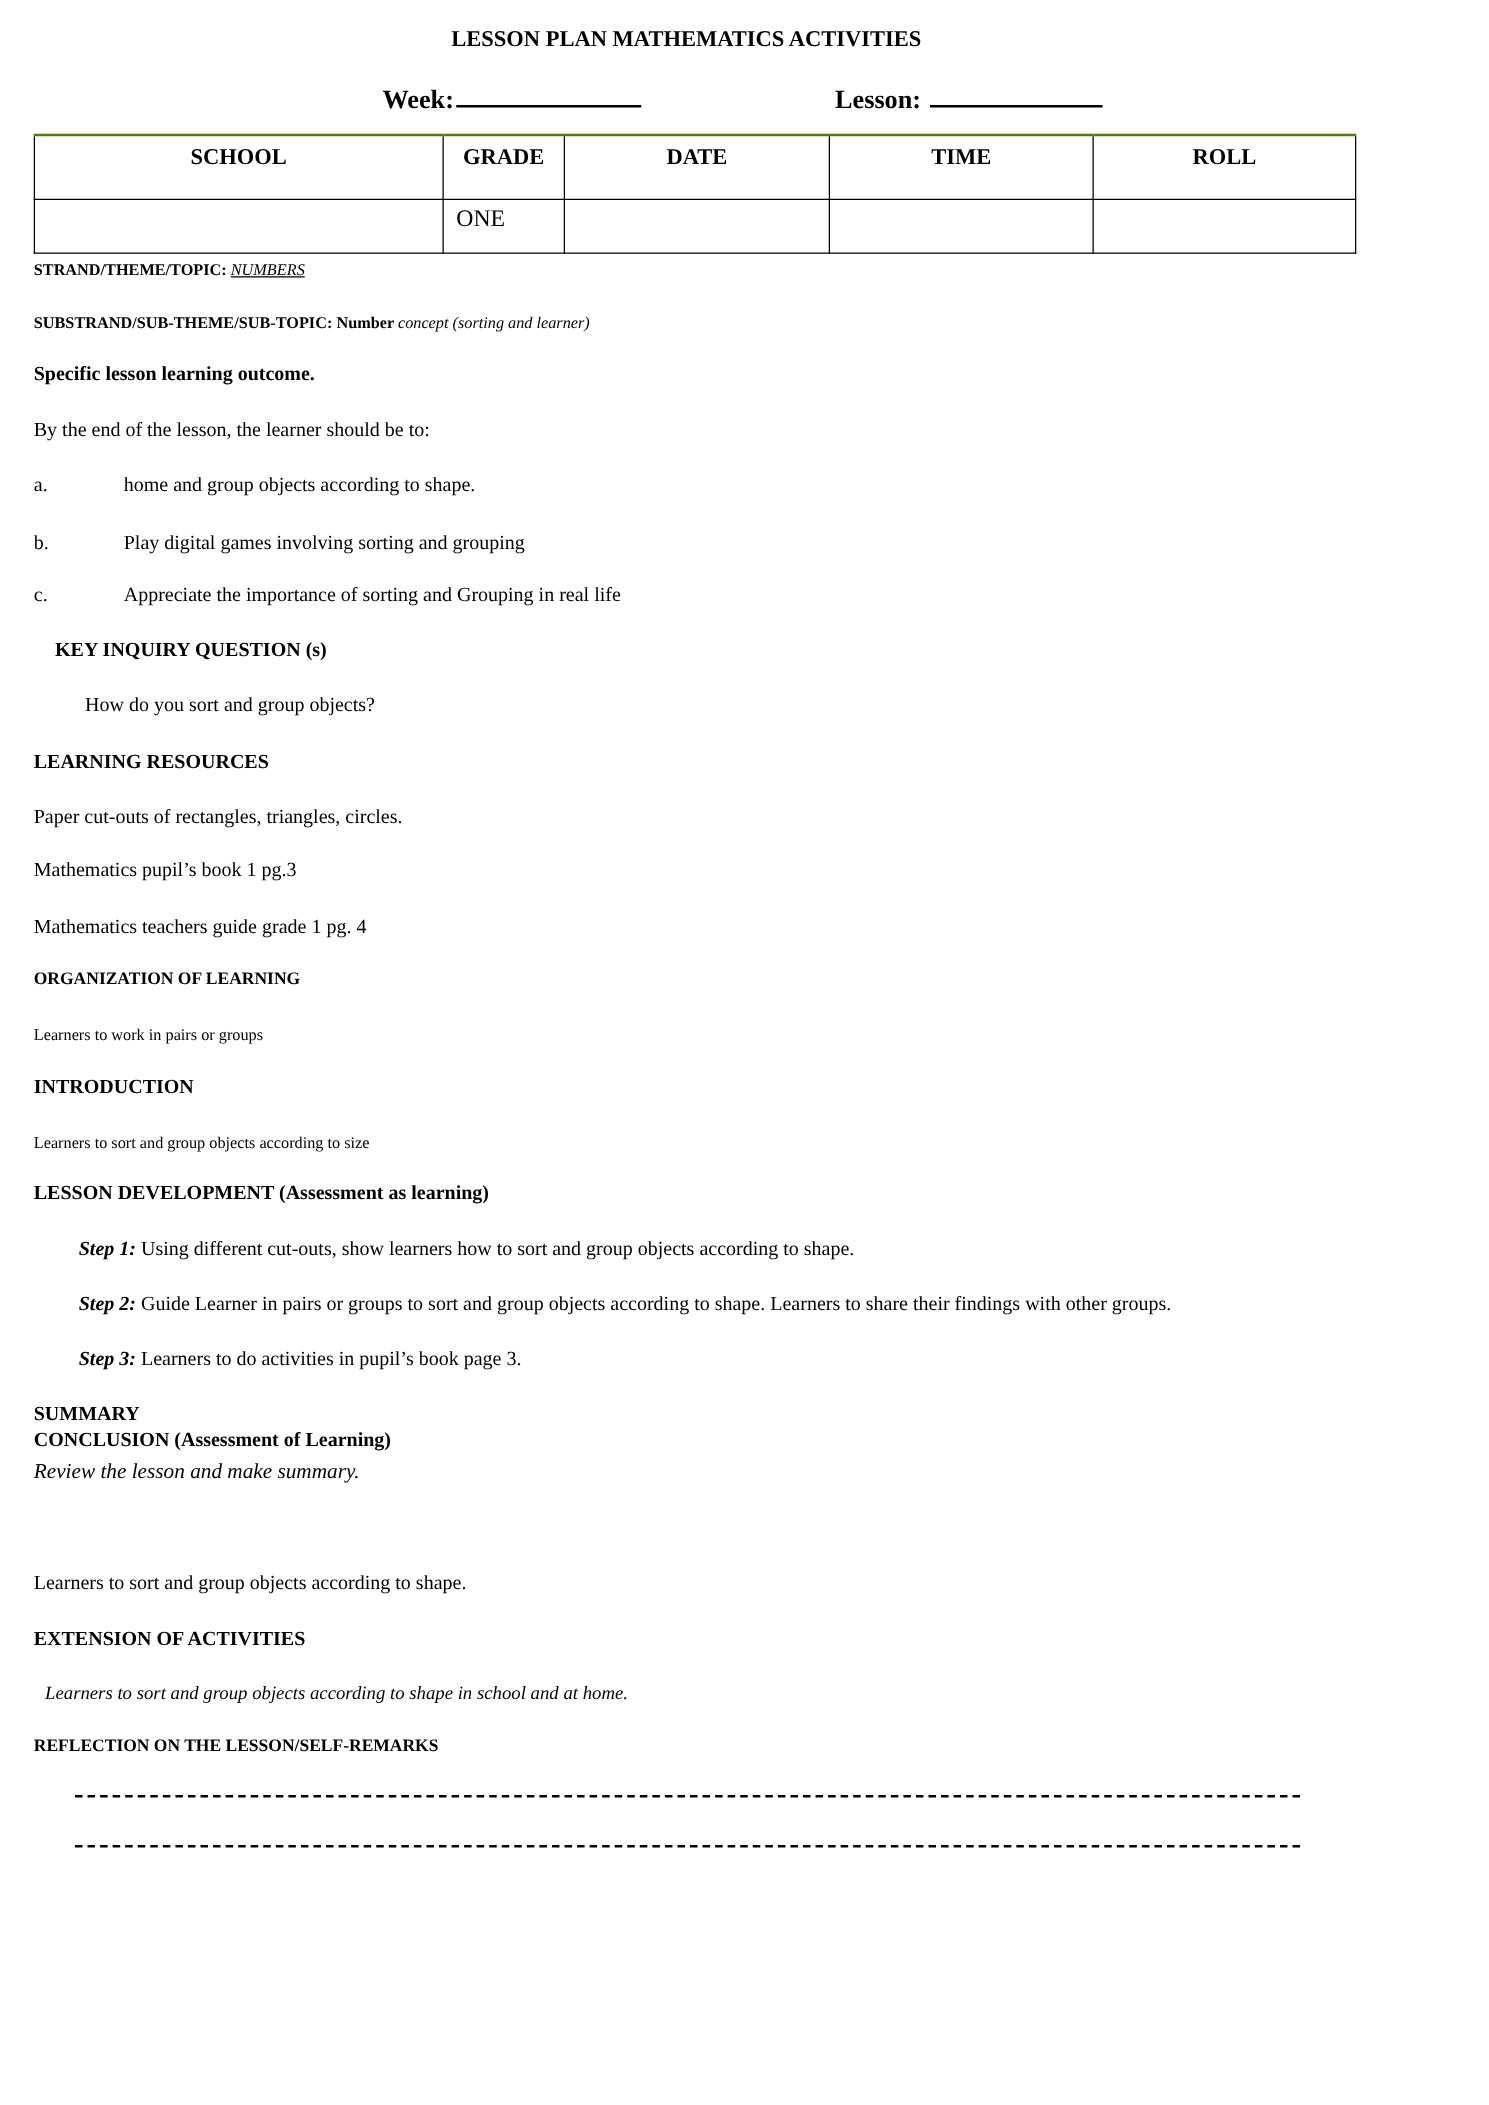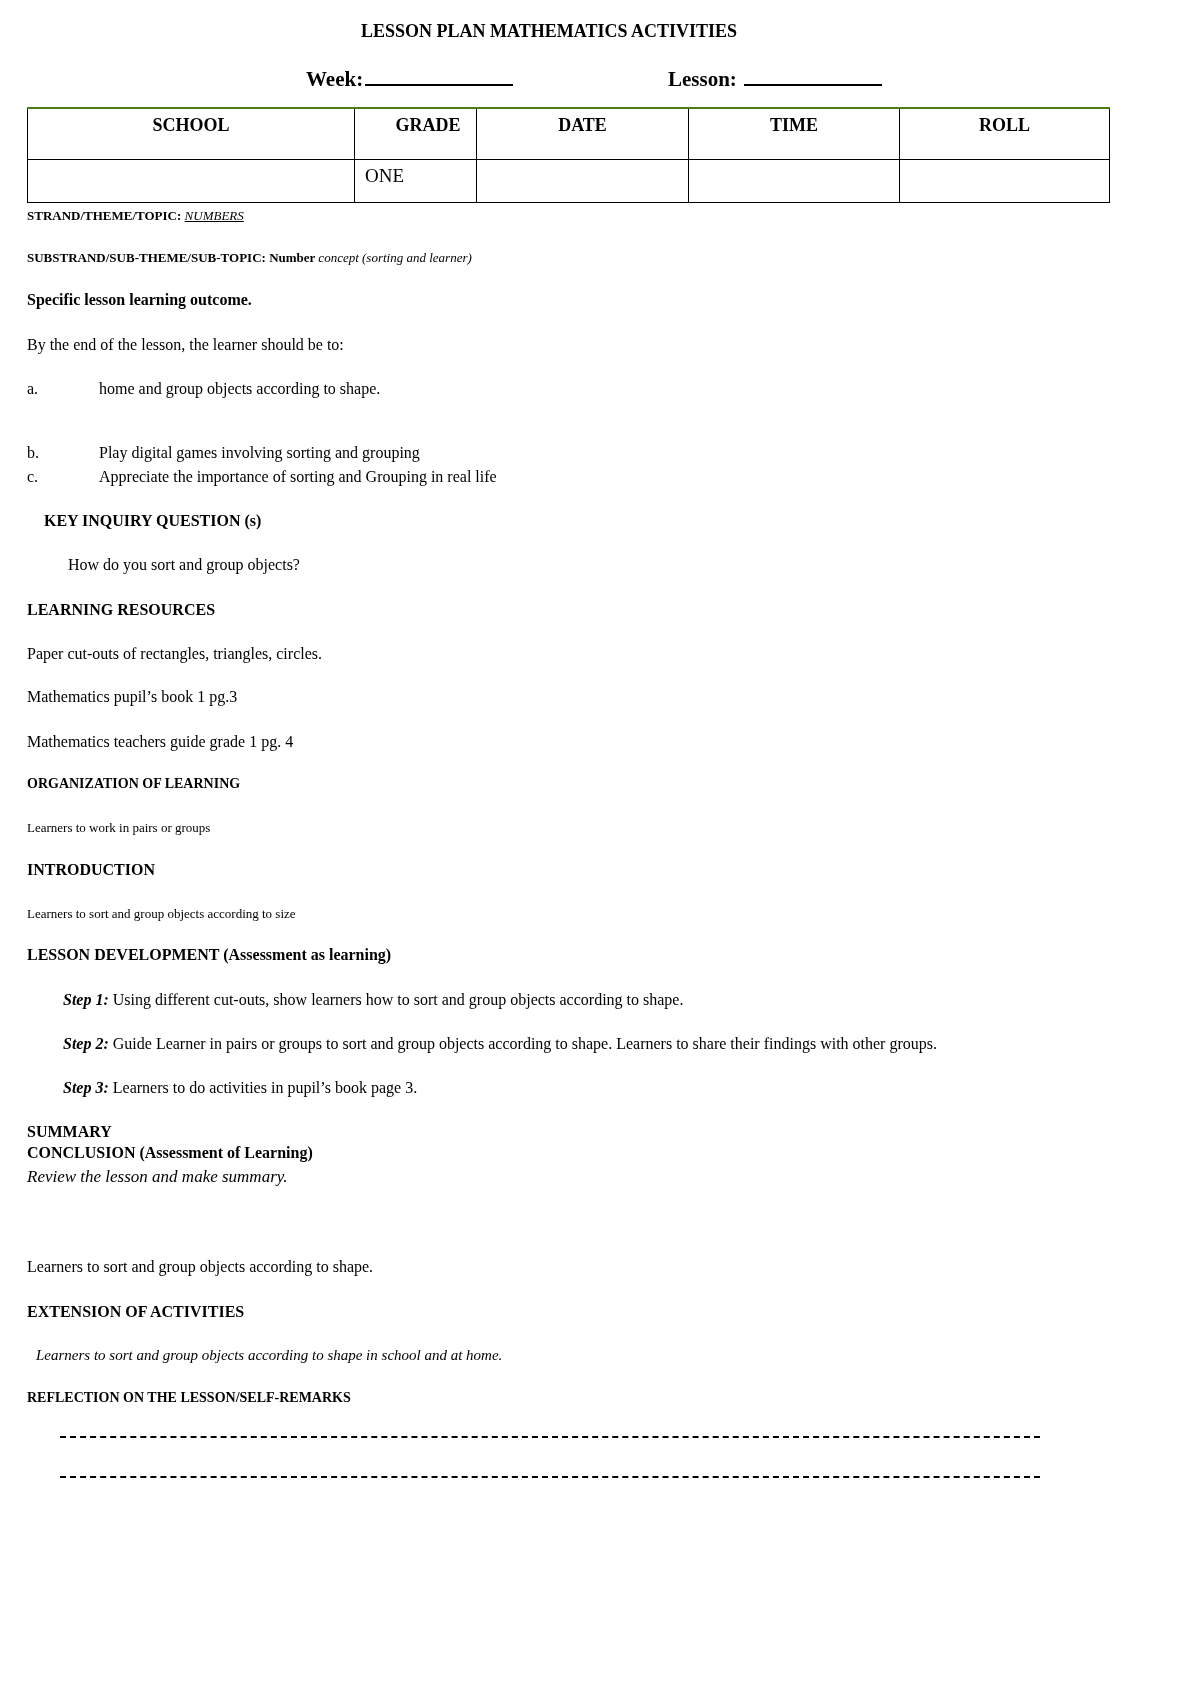--- a/index.html
+++ b/index.html
@@ -37,21 +37,21 @@
   <span>Week:</span><span class="uline" style="width:148px;"></span>
 </div>
 <div class="abs weekrow" style="left:668px;">
   <span>Lesson:</span>&nbsp;<span class="uline" style="width:138px;"></span>
 </div>
 
 <table class="hdr">
   <tbody>
       <tr class="r1">
     <td class="th" style="width:326px;">SCHOOL</td>
-    <td class="th" style="width:96px;padding-left:25px;">GRADE</td>
+    <td class="th" style="width:96px;">GRADE</td>
     <td class="th" style="width:211px;">DATE</td>
     <td class="th" style="width:210px;">TIME</td>
     <td class="th" style="width:209px;">ROLL</td>
   </tr>
   <tr class="r2">
     <td></td>
     <td class="grade-val">ONE</td>
     <td></td>
     <td></td>
     <td></td>
@@ -69,21 +69,21 @@
   <span>Number</span>
   <span class="ital-sm">concept (sorting and learner)</span>
 </div>
 
 <div class="abs h-md" style="left:27px; top:292px;">Specific lesson learning outcome.</div>
 <div class="abs body16" style="left:27px; top:337px;">By the end of the lesson, the learner should be to:</div>
 
 <div class="abs body16" style="left:27px; top:381px;">
   <span class="list-letter">a.</span><span>home and group objects according to shape.</span>
 </div>
-<div class="abs body16" style="left:27px; top:445px;">
+<div class="abs body16" style="left:27px; top:427px;">
   <span class="list-letter">b.</span><span>Play digital games involving sorting and grouping</span>
 </div>
 <div class="abs body16" style="left:27px; top:469px;">
   <span class="list-letter">c.</span><span>Appreciate the importance of sorting and Grouping in real life</span>
 </div>
 
 <div class="abs h-md" style="left:27px; top:513px;margin-left:17px;">KEY INQUIRY QUESTION (s)</div>
 <div class="abs body16" style="left:68px; top:557px;">How do you sort and group objects?</div>
 
 <div class="abs h-md" style="left:27px; top:602px;">LEARNING RESOURCES</div>

